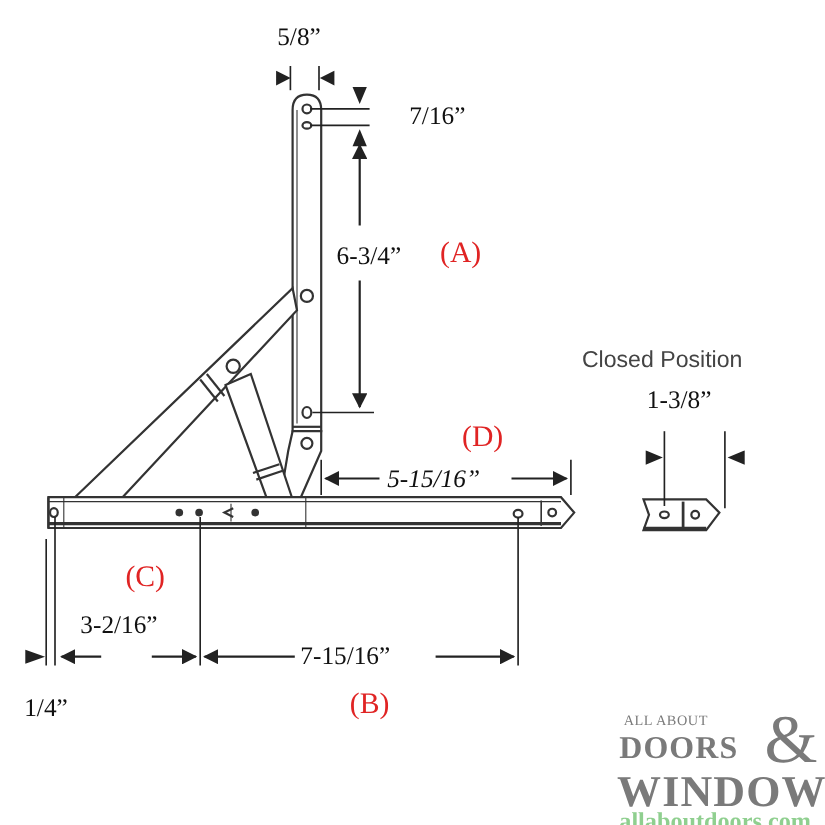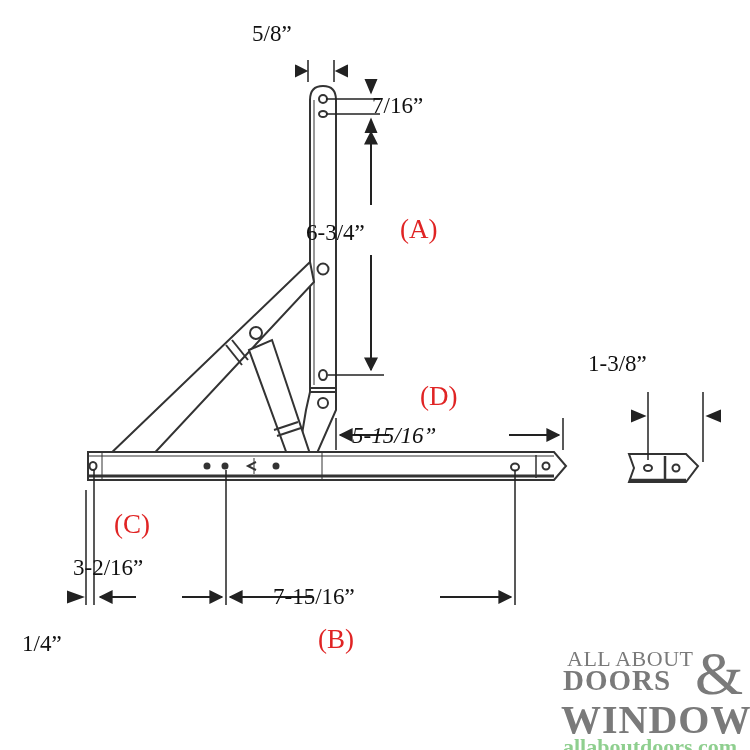--- a/index.html
+++ b/index.html
@@ -1,22 +1,22 @@
 <!DOCTYPE html>
 <html><head>
   <meta charset="utf-8">
   <style>
     html, body { margin: 0; padding: 0; background: #ffffff; }
     body { width: 750px; height: 750px; position: relative; overflow: hidden; font-family: "Liberation Serif", serif; }
-    #stage { position: absolute; left: 0; top: 0; width: 600px; height: 750px; padding-left: 44px; }
+    #stage { position: absolute; left: 0; top: 0; width: 600px; height: 750px; }
     .dim { position: absolute; font-family: "Liberation Serif", serif; font-size: 23px; color: #111; white-space: nowrap; line-height: 1; }
     .tag { position: absolute; font-family: "Liberation Serif", serif; font-size: 27px; color: #e02424; white-space: nowrap; line-height: 1; }
     .closed-title { position: absolute; font-family: "Liberation Sans", sans-serif; font-size: 21px; color: #444; white-space: nowrap; line-height: 1; }
     .logo { position: absolute; left: 555px; top: 648px; width: 190px; text-align: center; color: #7a7a7a; font-family: "Liberation Serif", serif; }
-    .logo .l1 { font-size: 22px; letter-spacing: 0.5px; line-height: 1; position: absolute; left: 12px; top: 0; }
+    .logo .l1 { font-size: 13px; letter-spacing: 0.5px; line-height: 1; position: absolute; left: 12px; top: 0; }
     .logo .l2 { font-size: 29px; font-weight: bold; line-height: 1; position: absolute; left: 8px; top: 18px; letter-spacing: 1px; }
     .logo .amp { font-size: 62px; line-height: 1; position: absolute; left: 140px; top: -6px; }
     .logo .l3 { font-size: 40px; font-weight: bold; line-height: 1; position: absolute; left: 6px; top: 52px; letter-spacing: 1px; }
     .logo .url { font-size: 22px; font-weight: bold; color: #8fcf8f; line-height: 1; position: absolute; left: 8px; top: 88px; }
   </style>
 </head>
 <body>
 
 <div id="stage">
   <svg width="750" height="750" viewBox="0 0 750 750" xmlns="http://www.w3.org/2000/svg">
@@ -120,20 +120,21 @@
       <line x1="396" y1="597" x2="467" y2="597" marker-end="url(#arr)"></line>
     </g>
   </svg>
 
   <span class="dim" style="left:252px;top:22px;">5/8”</span>
   <span class="dim" style="left:340px;top:94px;margin-left:32px;">7/16”</span>
   <span class="dim" style="left:306px;top:221px;">6-3/4”</span>
   <span class="tag" style="left:400px;top:216px;">(A)</span>
   <span class="tag" style="left:420px;top:383px;">(D)</span>
   <span class="dim" style="left:352px;top:424px;font-style:italic;">5-15/16”</span>
+  <span class="closed-title" style="left:529px;top:317px;">Closed Position</span>
   <span class="dim" style="left:588px;top:352px;">1-3/8”</span>
   <span class="tag" style="left:114px;top:511px;">(C)</span>
   <span class="dim" style="left:73px;top:556px;">3-2/16”</span>
   <span class="dim" style="left:22px;top:617px;margin-top:15px;">1/4”</span>
   <span class="dim" style="left:273px;top:585px;">7-15/16”</span>
   <span class="tag" style="left:318px;top:626px;">(B)</span>
 
   <div class="logo">
     <span class="l1">ALL ABOUT</span>
     <span class="l2">DOORS</span>

